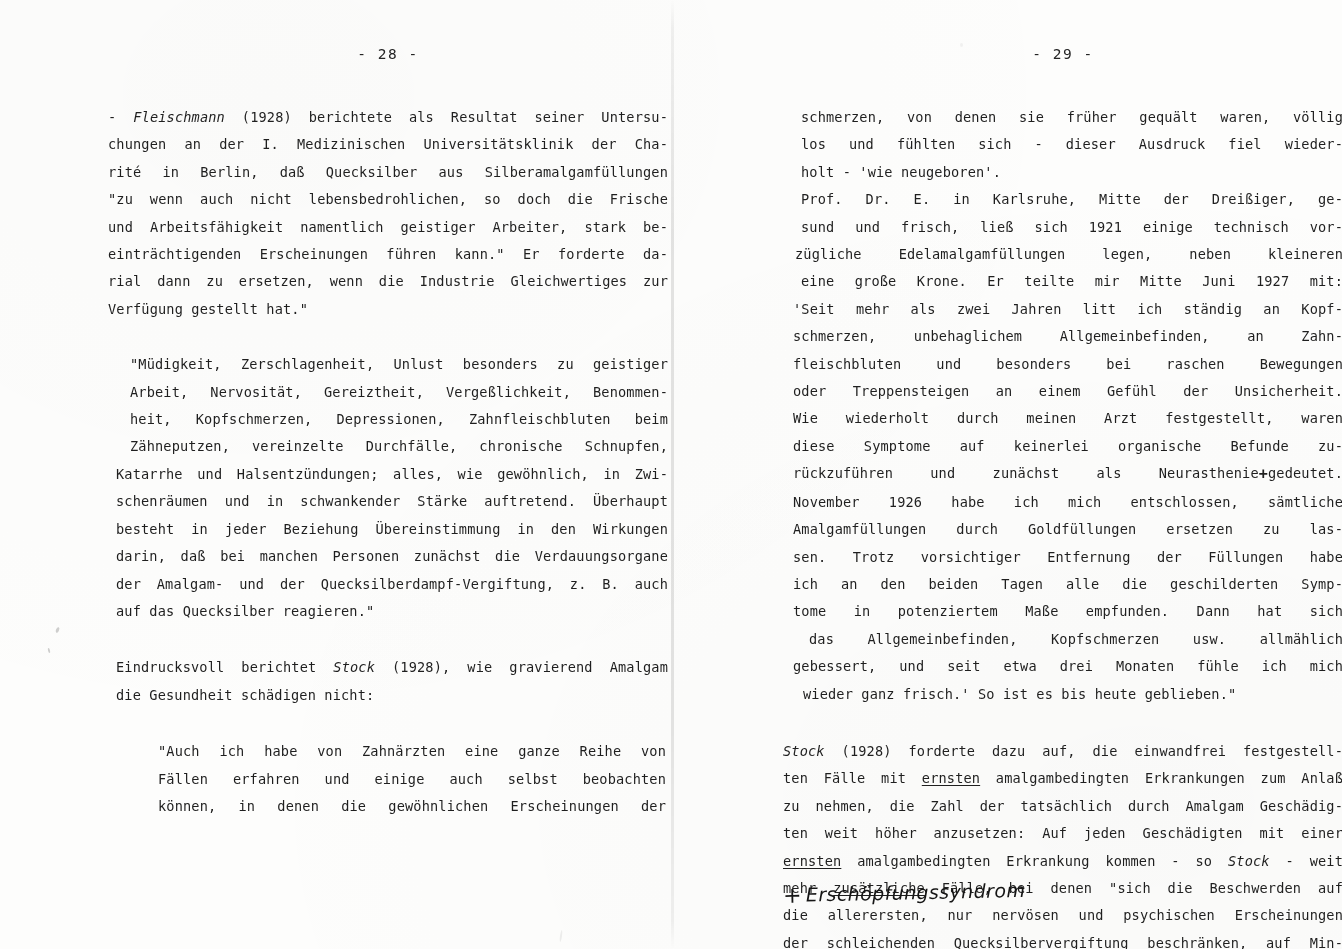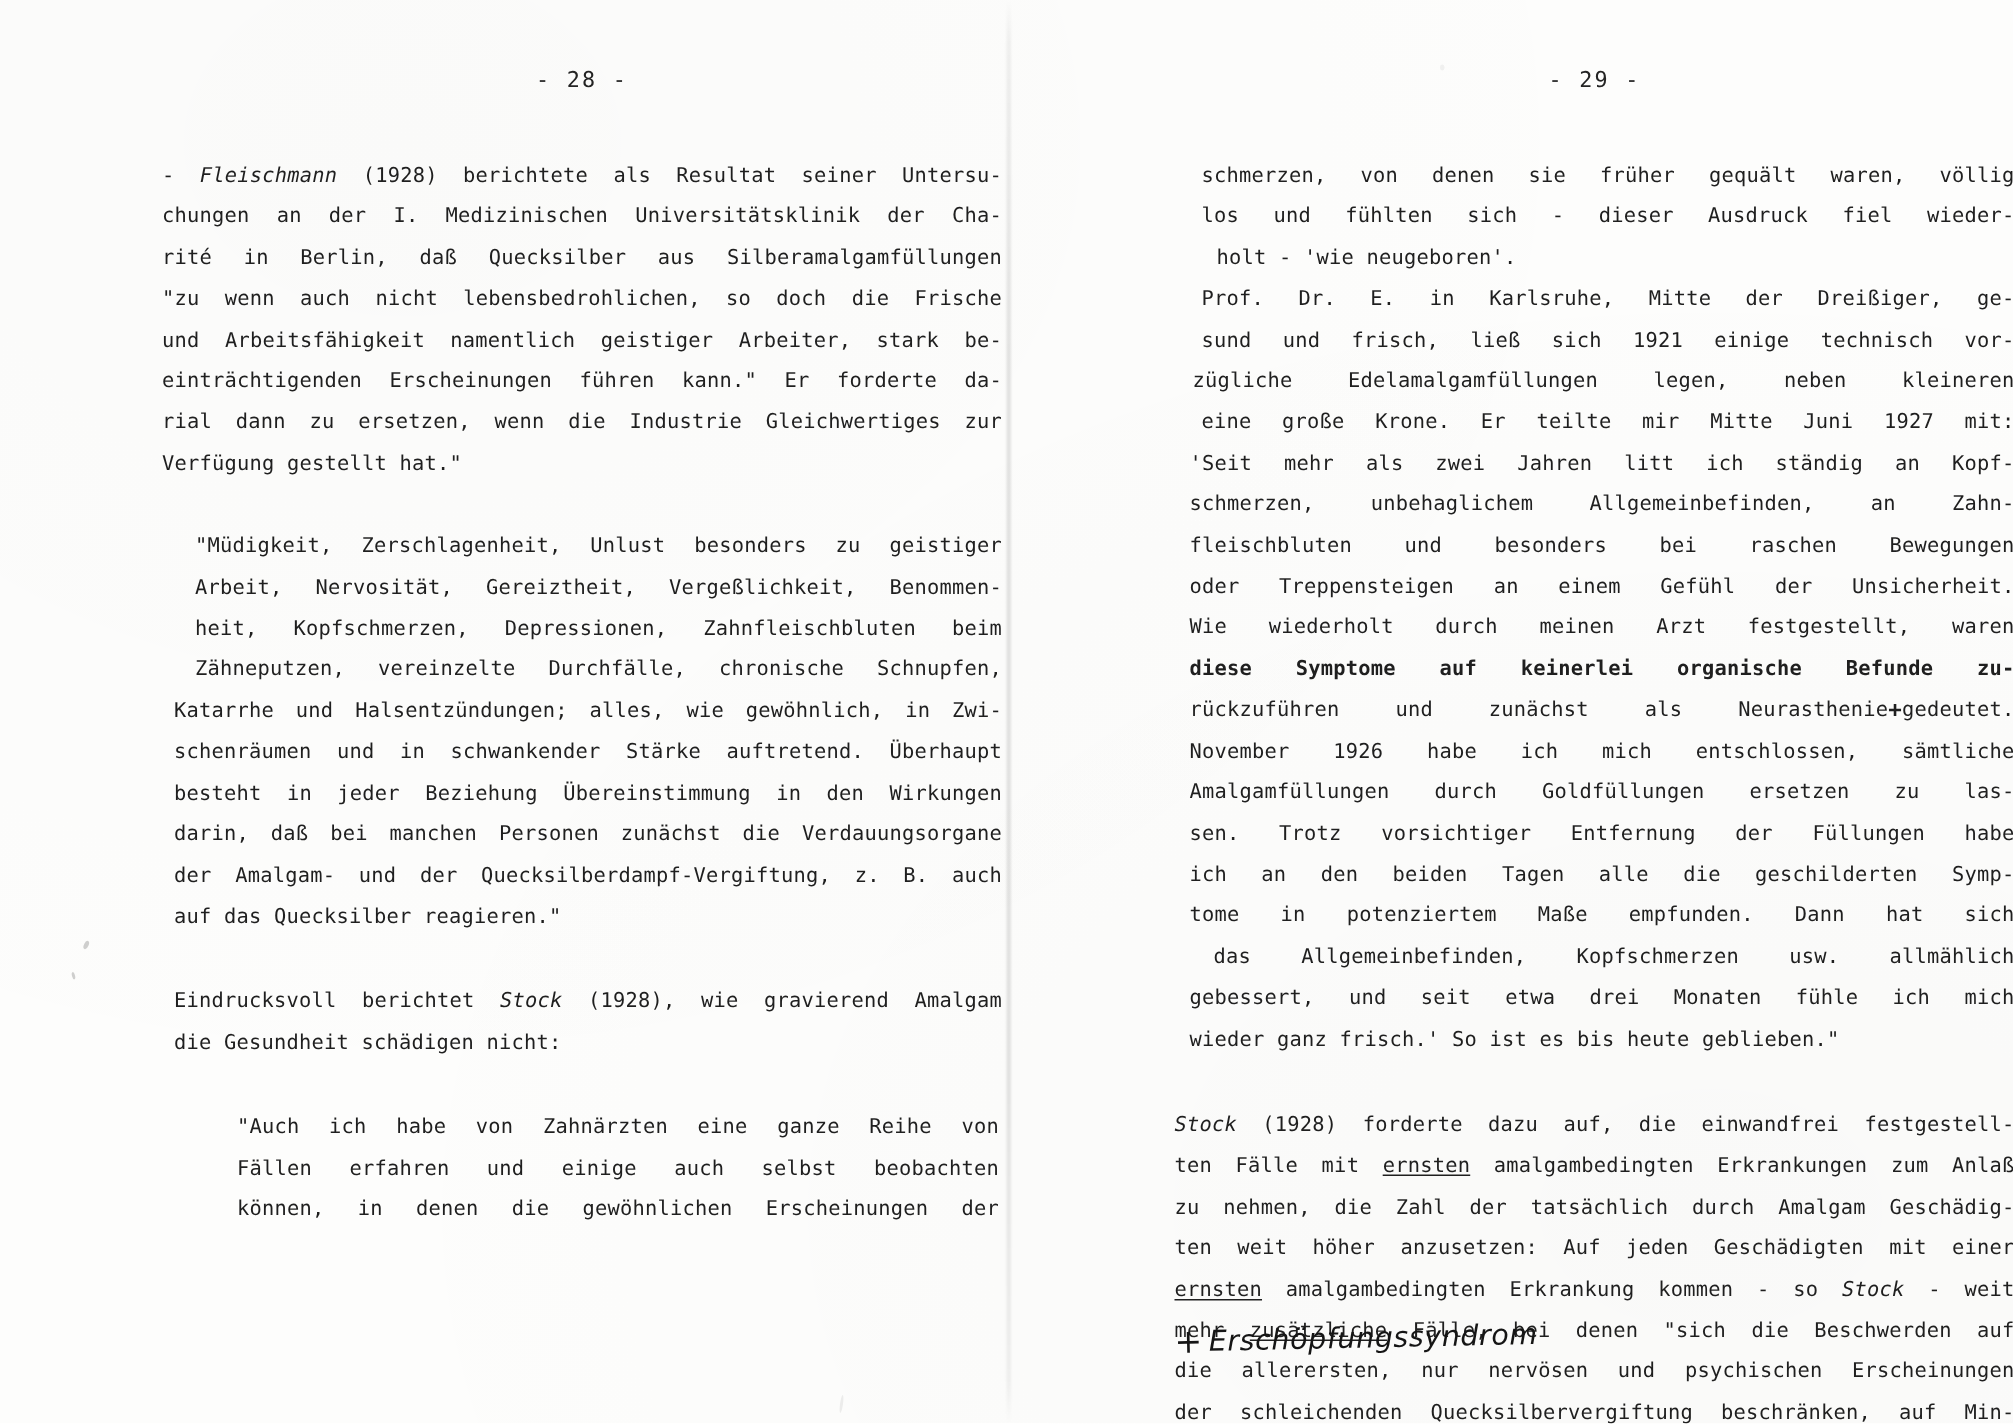--- a/index.html
+++ b/index.html
@@ -192,40 +192,40 @@
 
   <div class="col col-right">
 
     <div class="page-number">- 29 -</div>
 
     <div class="body-text" style="margin-top:42px;">
 
       <div class="para">
         <span class="ln just" style="margin-left:18px;">schmerzen, von denen sie früher gequält waren, völlig</span>
         <span class="ln just" style="margin-left:18px;">los und fühlten sich - dieser Ausdruck fiel wieder-</span>
-        <span class="ln lastline" style="margin-left:28px;">holt - 'wie neugeboren'.</span>
+        <span class="ln lastline" style="margin-left:18px;">holt - 'wie neugeboren'.</span>
         <span class="ln just" style="margin-left:18px;">Prof. Dr. E. in Karlsruhe, Mitte der Dreißiger, ge-</span>
         <span class="ln just" style="margin-left:18px;">sund und frisch, ließ sich 1921 einige technisch vor-</span>
         <span class="ln just" style="margin-left:12px;">zügliche Edelamalgamfüllungen legen, neben kleineren</span>
         <span class="ln just" style="margin-left:18px;">eine große Krone. Er teilte mir Mitte Juni 1927 mit:</span>
         <span class="ln just" style="margin-left:10px;">'Seit mehr als zwei Jahren litt ich ständig an Kopf-</span>
         <span class="ln just" style="margin-left:10px;">schmerzen, unbehaglichem Allgemeinbefinden, an Zahn-</span>
         <span class="ln just" style="margin-left:10px;">fleischbluten und besonders bei raschen Bewegungen</span>
         <span class="ln just" style="margin-left:10px;">oder Treppensteigen an einem Gefühl der Unsicherheit.</span>
         <span class="ln just" style="margin-left:10px;">Wie wiederholt durch meinen Arzt festgestellt, waren</span>
-        <span class="ln just" style="margin-left:10px;font-weight:bold;">diese Symptome auf keinerlei organische Befunde zu-</span>
+        <span class="ln just" style="margin-left:10px;">diese Symptome auf keinerlei organische Befunde zu-</span>
         <span class="ln just" style="margin-left:10px;">rückzuführen und zunächst als Neurasthenie<span class="footnote-mark">+</span>gedeutet.</span>
         <span class="ln just" style="margin-left:10px;">November 1926 habe ich mich entschlossen, sämtliche</span>
         <span class="ln just" style="margin-left:10px;">Amalgamfüllungen durch Goldfüllungen ersetzen zu las-</span>
         <span class="ln just" style="margin-left:10px;">sen. Trotz vorsichtiger Entfernung der Füllungen habe</span>
         <span class="ln just" style="margin-left:10px;">ich an den beiden Tagen alle die geschilderten Symp-</span>
         <span class="ln just" style="margin-left:10px;">tome in potenziertem Maße empfunden. Dann hat sich</span>
         <span class="ln just" style="margin-left:26px;">das Allgemeinbefinden, Kopfschmerzen usw. allmählich</span>
         <span class="ln just" style="margin-left:10px;">gebessert, und seit etwa drei Monaten fühle ich mich</span>
-        <span class="ln lastline" style="margin-left:10px;">wieder ganz frisch.' So ist es bis heute geblieben."</span>
+        <span class="ln lastline" style="margin-left:20px;">wieder ganz frisch.' So ist es bis heute geblieben."</span>
       </div>
 
       <div class="para" style="margin-top:30px;">
         <span class="ln just"><i>Stock</i> (1928) forderte dazu auf, die einwandfrei festgestell-</span>
         <span class="ln just">ten Fälle mit <span class="u">ernsten</span> amalgambedingten Erkrankungen zum Anlaß</span>
         <span class="ln just">zu nehmen, die Zahl der tatsächlich durch Amalgam Geschädig-</span>
         <span class="ln just">ten weit höher anzusetzen: Auf jeden Geschädigten mit einer</span>
         <span class="ln just"><span class="u">ernsten</span> amalgambedingten Erkrankung kommen - so <i>Stock</i> - weit</span>
         <span class="ln just">mehr <span class="u">zusätzliche</span> Fälle, bei denen "sich die Beschwerden auf</span>
         <span class="ln just">die allerersten, nur nervösen und psychischen Erscheinungen</span>

